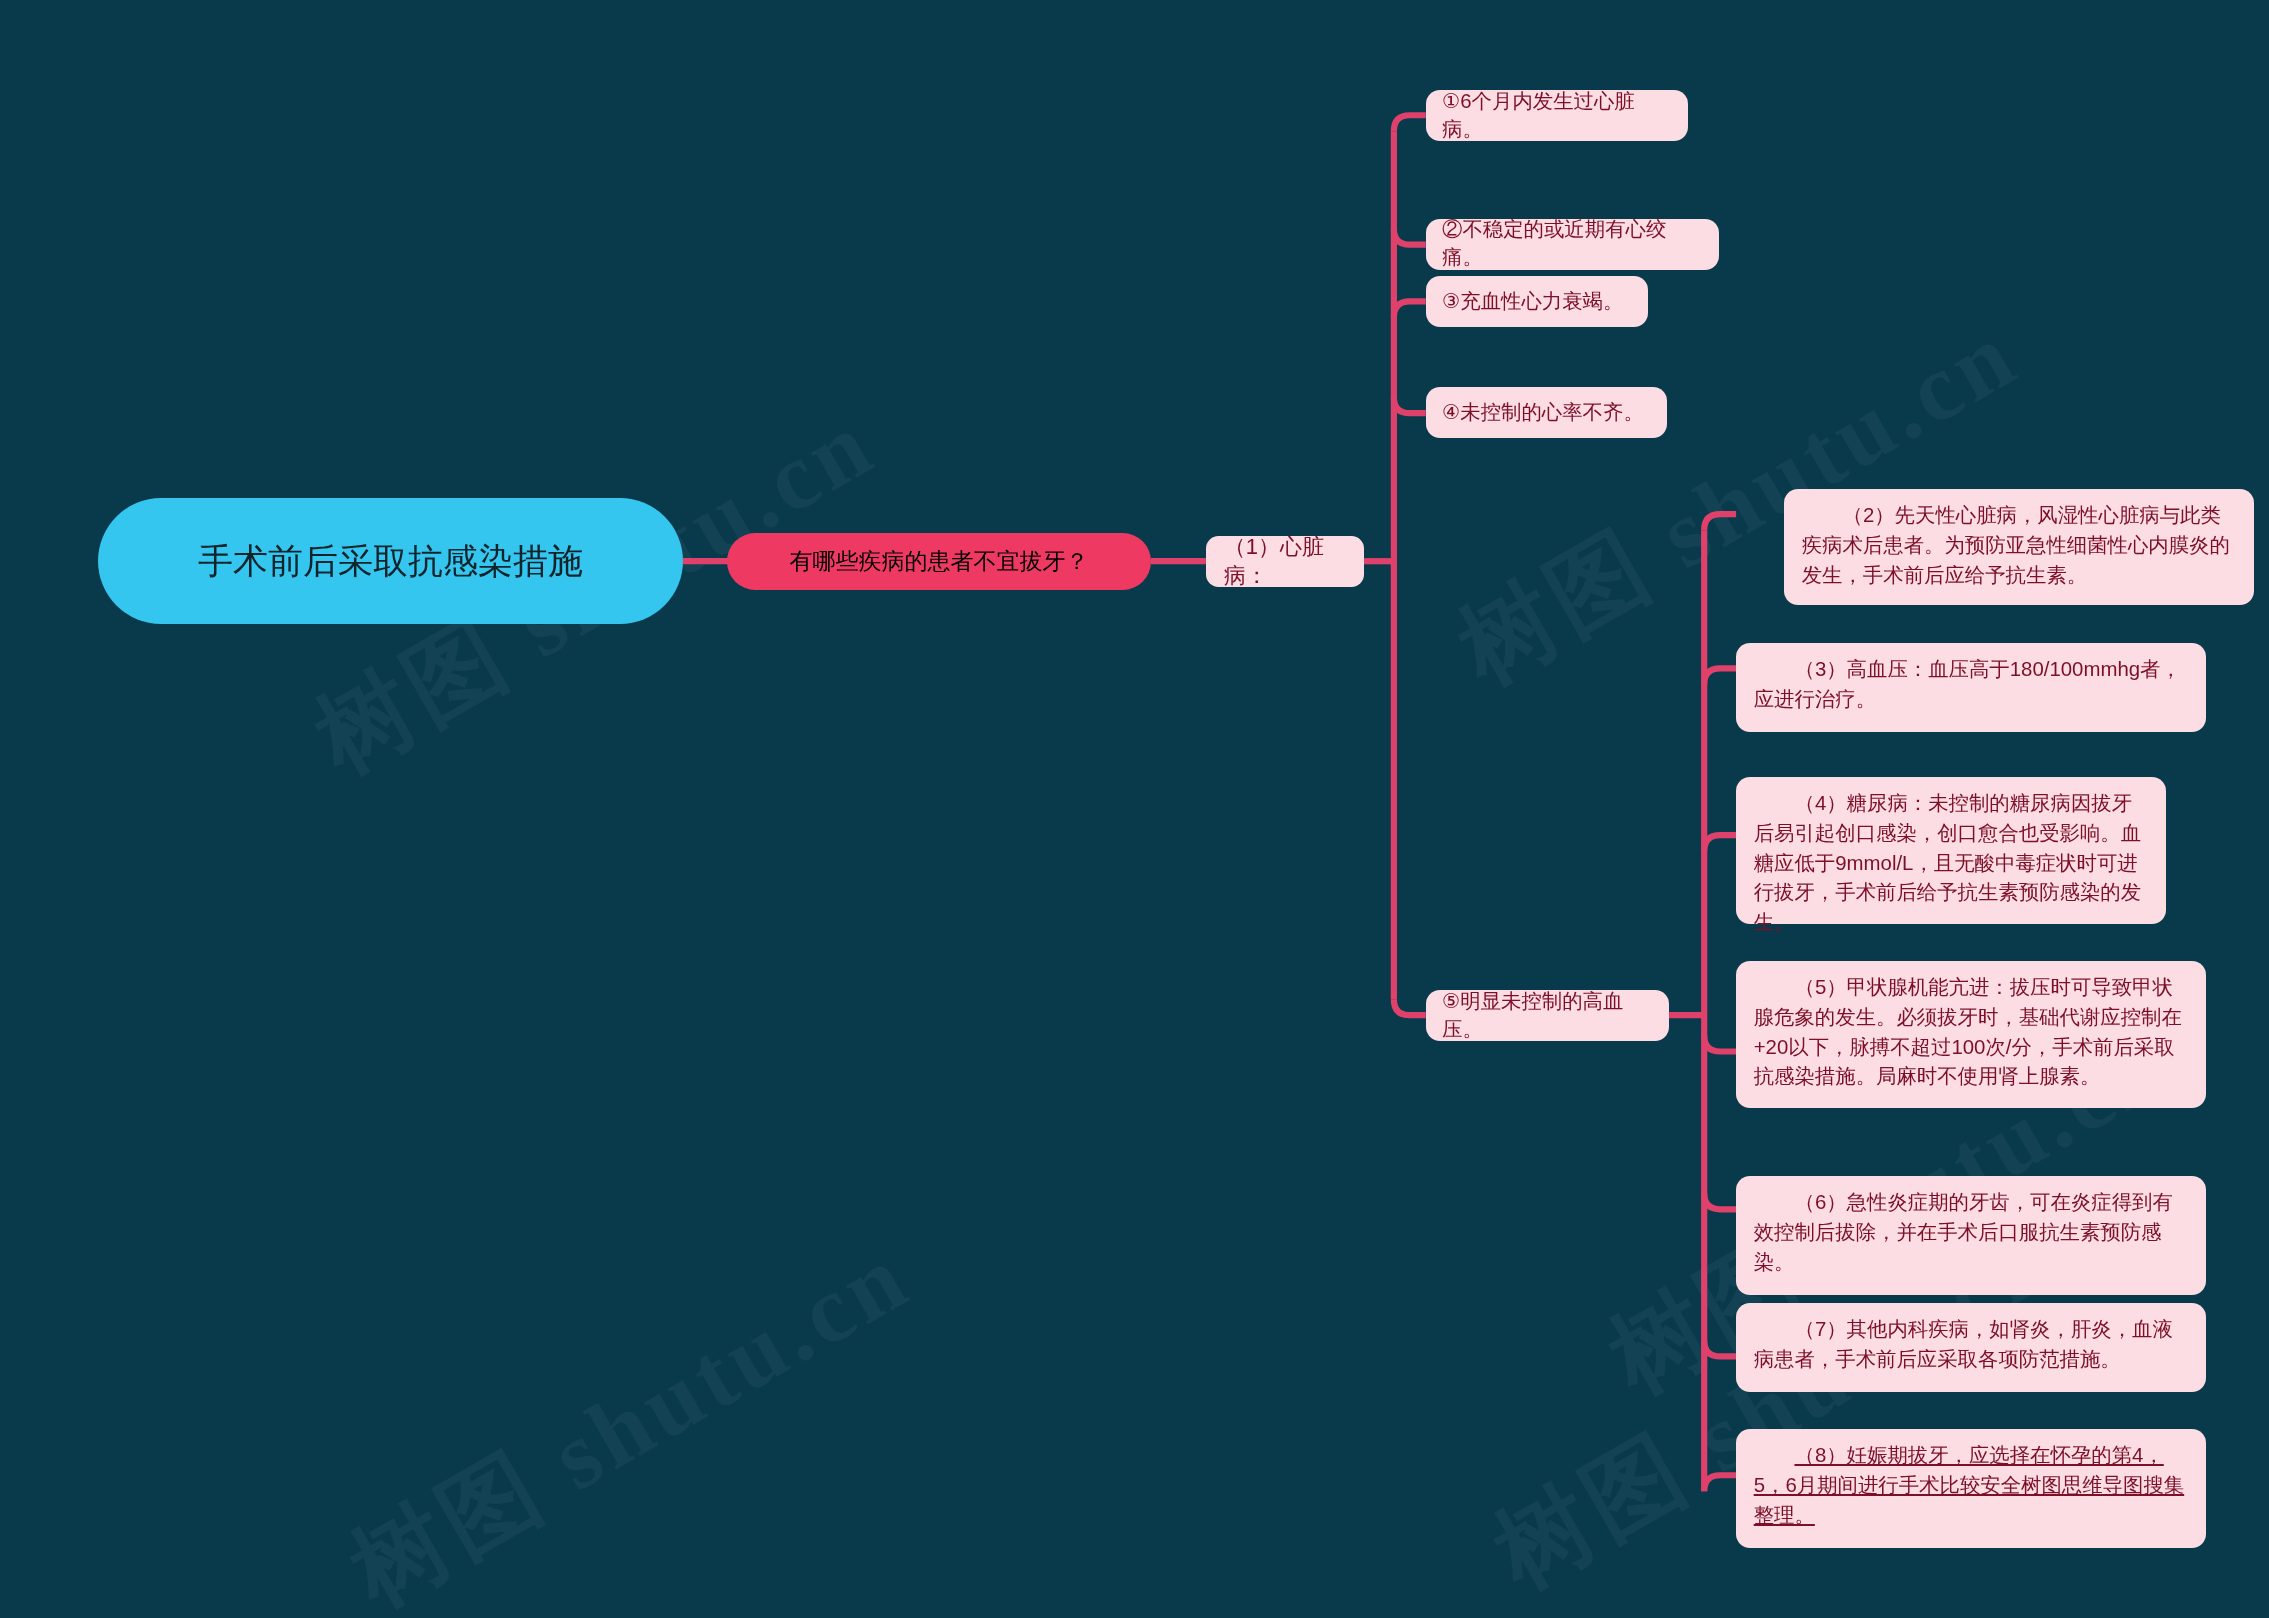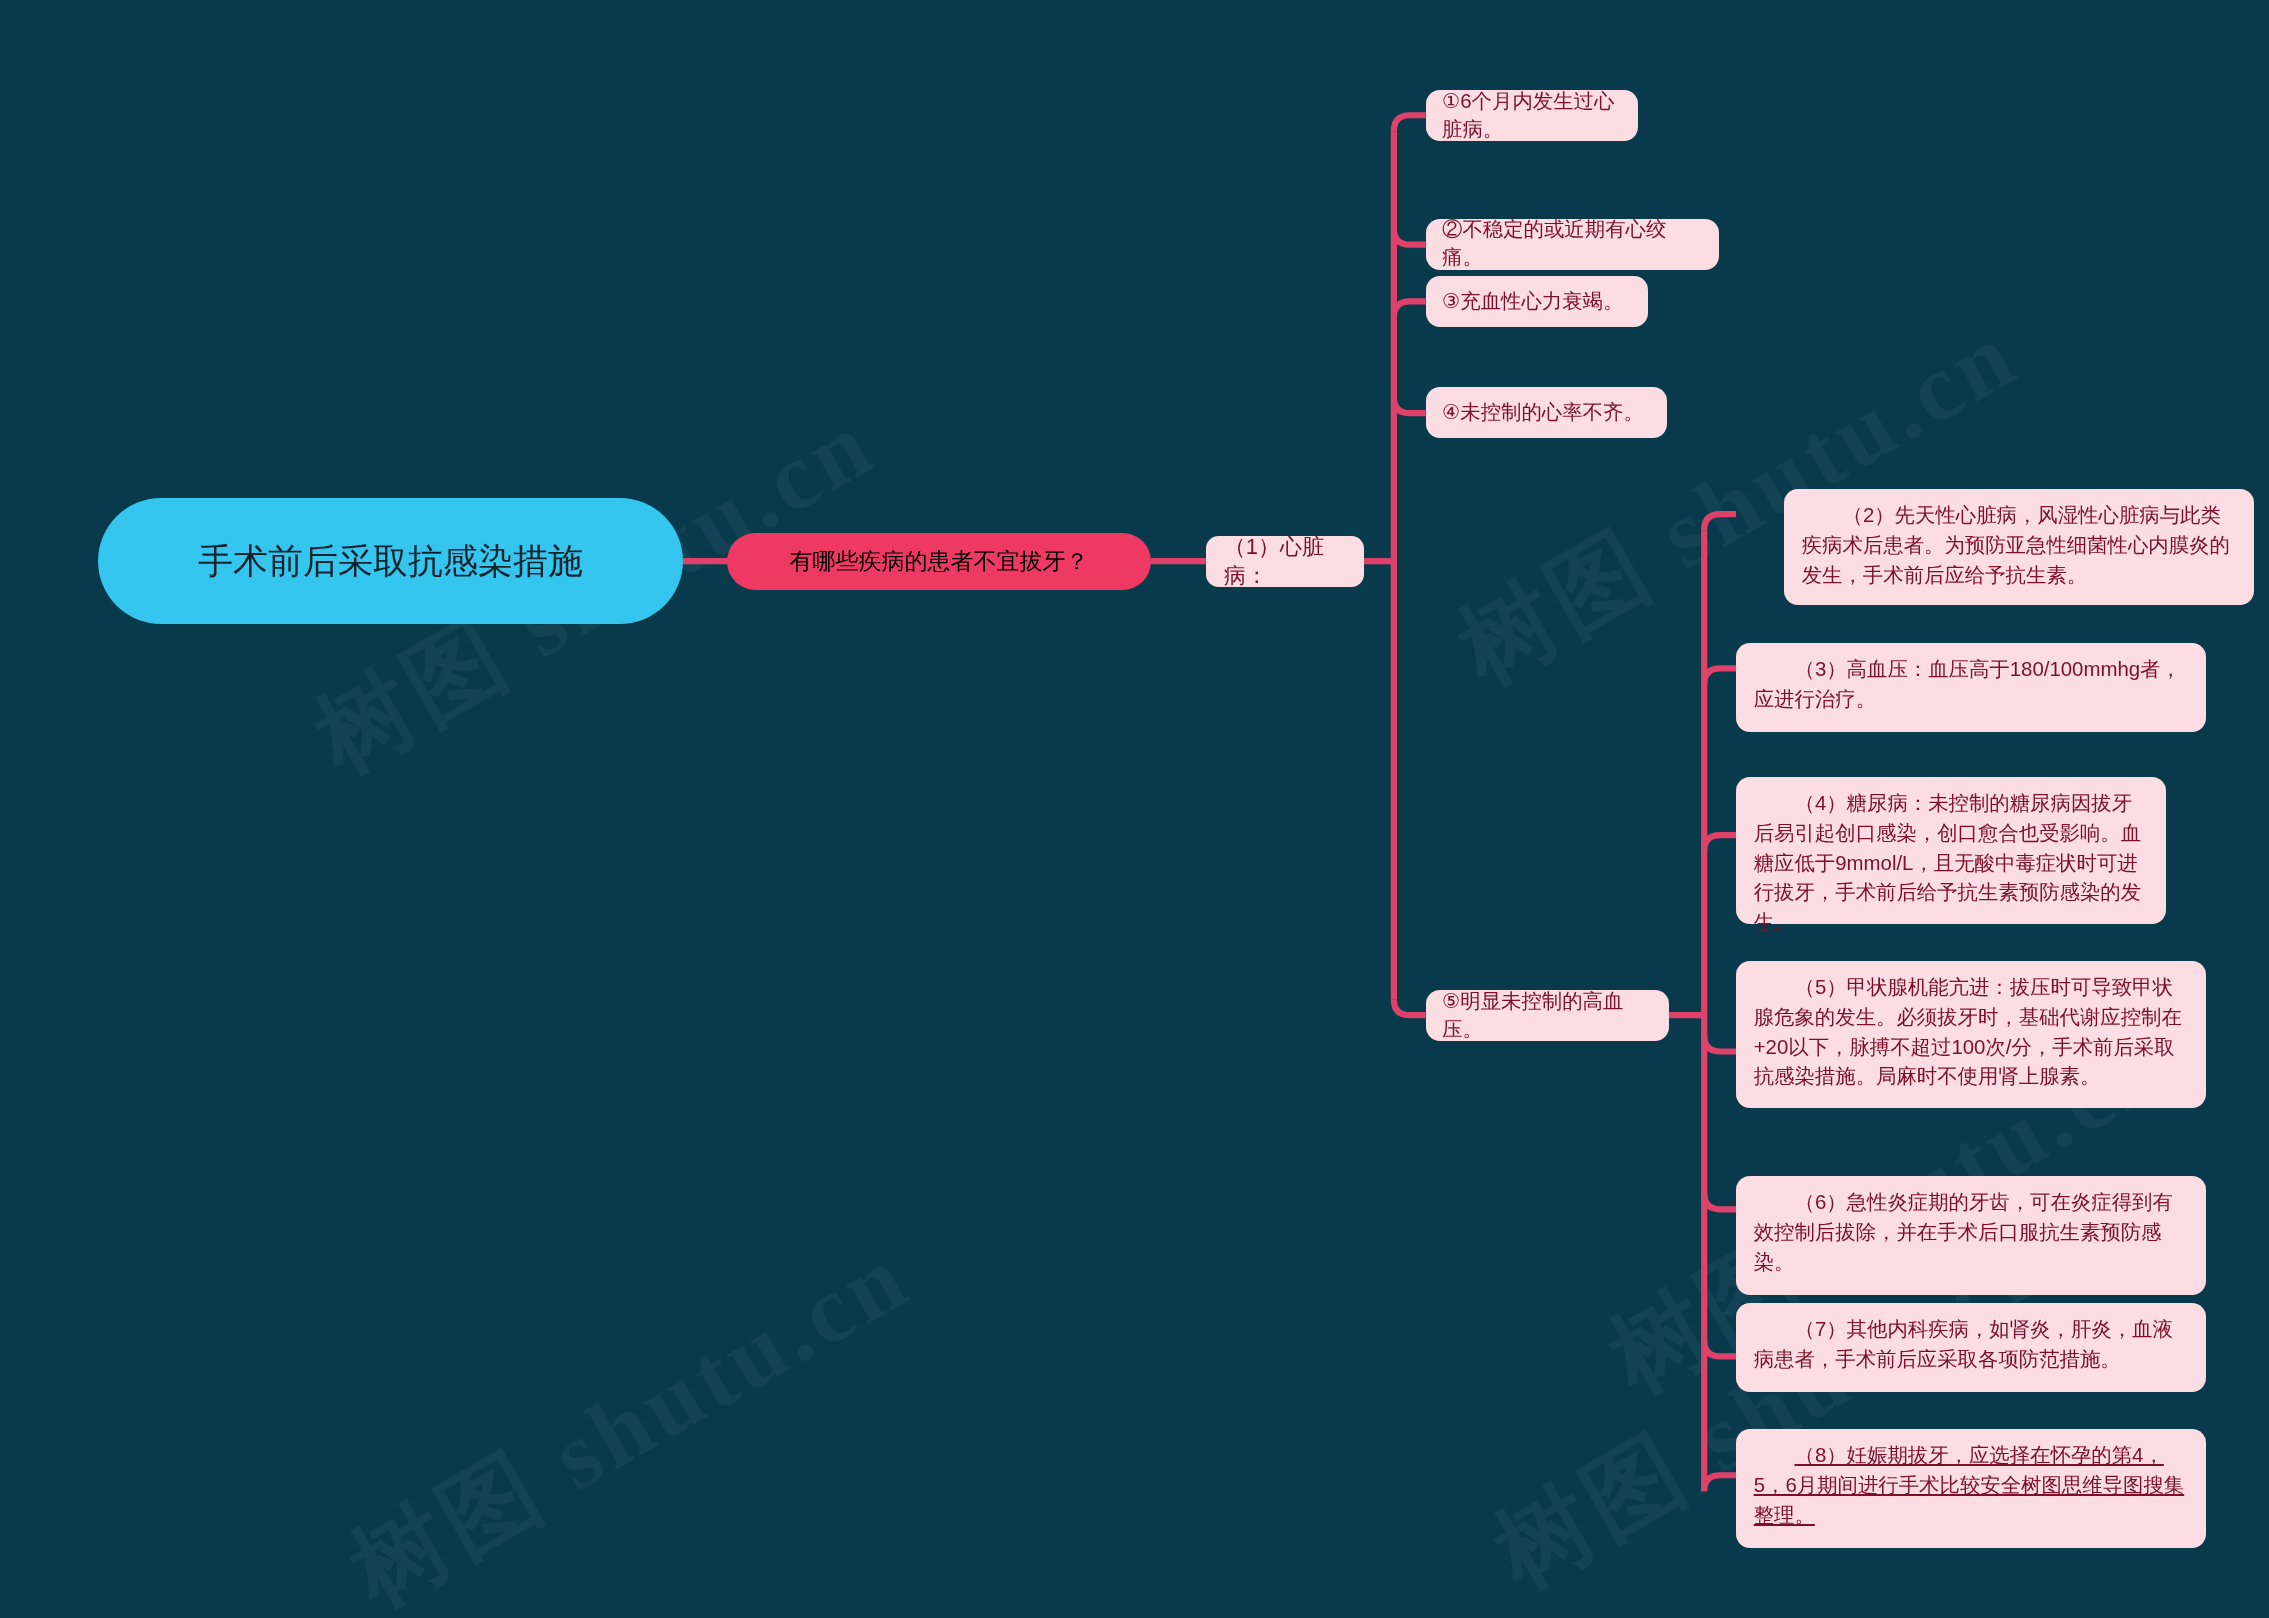--- a/index.html
+++ b/index.html
@@ -144,21 +144,21 @@
   </div>
 
   <div class="node node-l1" style="left:727px; top:533px; width:424px; height:57px;">
     <span>有哪些疾病的患者不宜拔牙？</span>
   </div>
 
   <div class="node node-l2" style="left:1206px; top:536px; width:158px; height:51px;">
     <span>（1）心脏病：</span>
   </div>
 
-  <div class="node node-leaf" style="left:1426px; top:90px; width:212px; height:51px;">
+  <div class="node node-leaf" style="left:1426px; top:90px; width:262px; height:51px;">
     <span>①6个月内发生过心脏病。</span>
   </div>
 
   <div class="node node-leaf" style="left:1426px; top:219px; width:293px; height:51px;font-family:Liberation Mono, monospace;">
     <span>②不稳定的或近期有心绞痛。</span>
   </div>
 
   <div class="node node-leaf" style="left:1426px; top:276px; width:222px; height:51px;">
     <span>③充血性心力衰竭。</span>
   </div>

